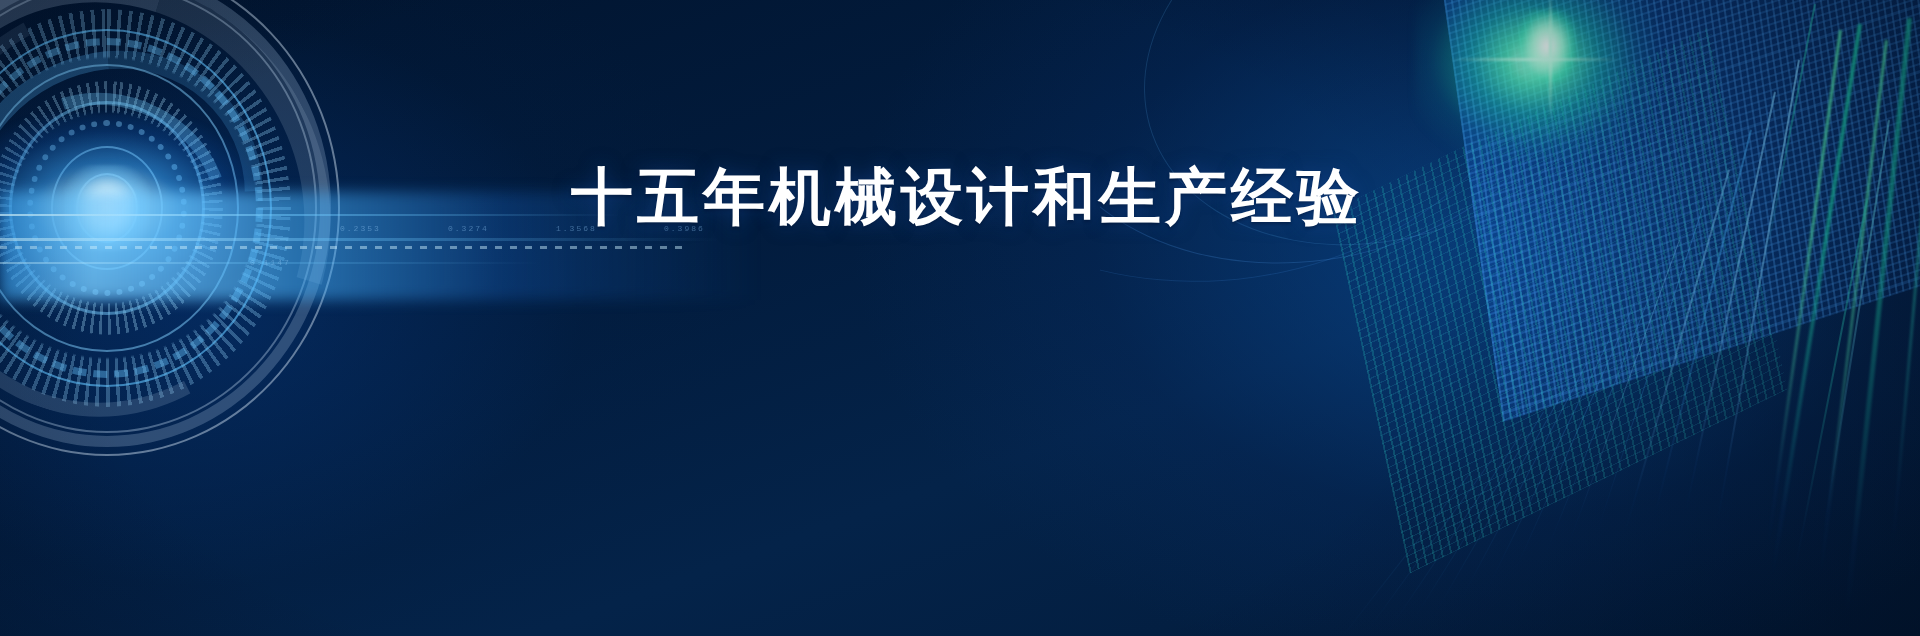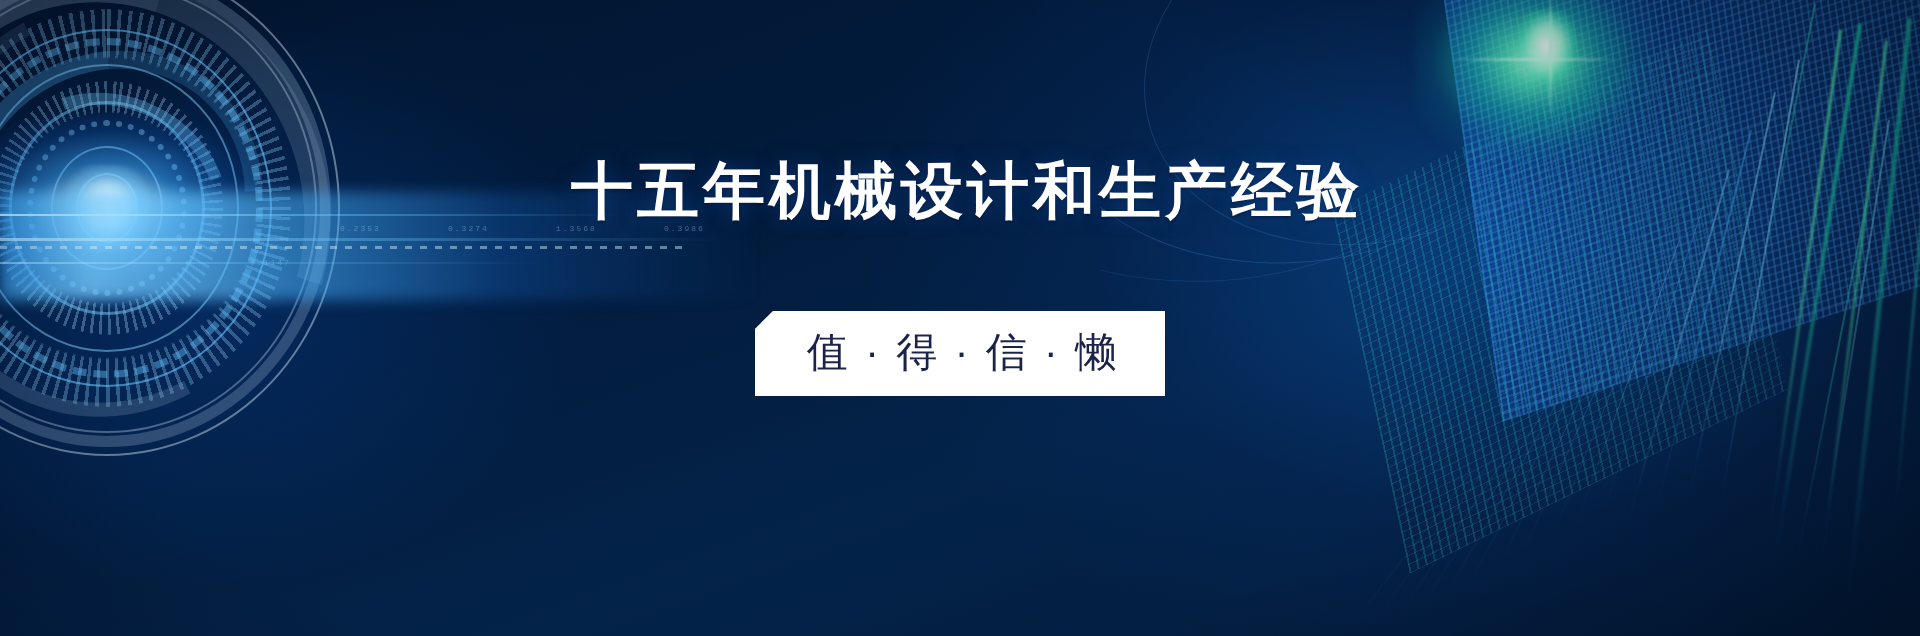--- a/index.html
+++ b/index.html
@@ -271,21 +271,21 @@
     border:1px solid rgba(80,160,240,0.22);
   }
   .ha-1 { right:330px; top:-160px; width:560px; height:420px; transform:rotate(-12deg); }
   .ha-2 { right:380px; top:-200px; width:640px; height:480px; transform:rotate(-8deg); border-color:rgba(70,150,235,0.16); }
   .ha-3 { right:300px; top:-120px; width:480px; height:360px; transform:rotate(-16deg); border-color:rgba(90,175,245,0.18); }
 
   
   .headline {
     position:absolute;
     left:0; right:0;
-    top:160px;
+    top:166px;
     text-align:center;
     z-index:30;
   }
   .headline-text {
     display:inline-block;
     font-size:62px;
     font-weight:bold;
     color:#ffffff;
     letter-spacing:4px;
     line-height:1;
@@ -394,19 +394,14 @@
         <div class="streak" style="left: 768px; top: 200px; width: 380px; height: 2px; opacity: 0.5; transform: rotate(101deg); background: linear-gradient(90deg, rgb(47, 224, 200) 0%, rgba(47, 224, 200, 0.8) 38%, rgba(20, 90, 180, 0.12) 88%, rgba(10, 50, 120, 0) 100%); filter: blur(0.5px);"></div>
       </div>
   </div>
 
   <div class="bg-vignette"></div>
 
   <div class="headline">
     <span class="headline-text">十五年机械设计和生产经验</span>
   </div>
 
-  <div class="subtitle-wrap">
-    <div class="subtitle-plate">
-      <span class="subtitle-text">值 · 得 · 信 · 懒</span>
-    </div>
-  </div>
 
 </div>
 
 </body></html>

